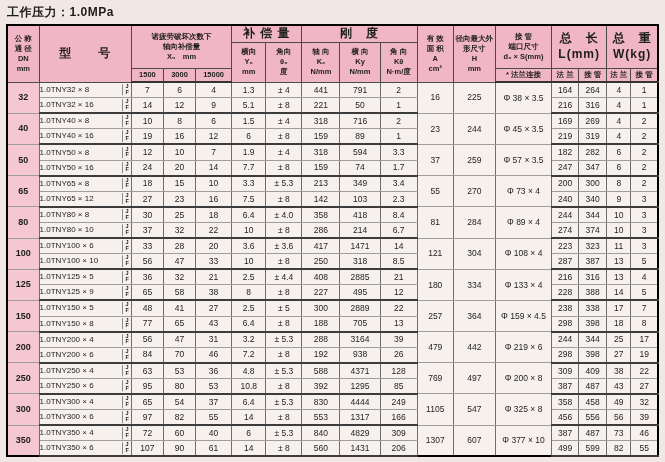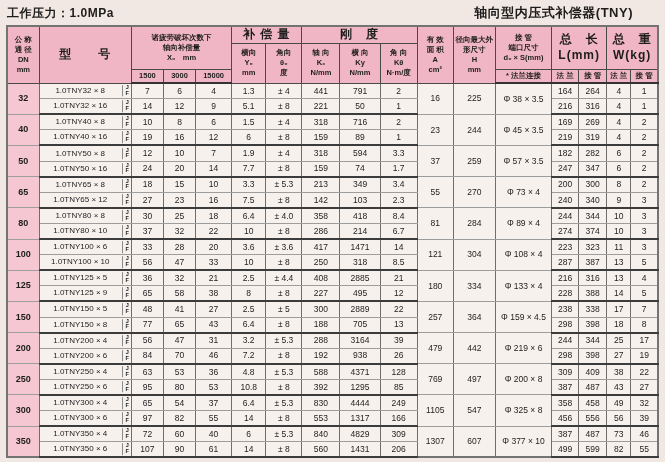--- a/index.html
+++ b/index.html
@@ -9,21 +9,21 @@
     font-family:"Liberation Sans","DejaVu Sans",sans-serif;
     color:#1d1d1d;
   }
   .page{position:relative;width:639px;height:462px;}
   .titlebar{display:flex;justify-content:space-between;align-items:flex-end;padding:4px 6px 3px 7px;}
   .title-left{font-size:12px;font-weight:bold;letter-spacing:.5px;}
   .title-right{font-size:13px;font-weight:bold;letter-spacing:.5px;}
   table{
     border-collapse:collapse;table-layout:fixed;
     margin-left:6px;width:653px;
-    border:2px solid #737373;
+    border:2px solid #000000;
     background:#0c4a6e;
   }
   th{
     background:var(--header-pink,#f1b6c5);
     border:1px solid #4a4a4a;
     font-size:7.5px;font-weight:bold;line-height:1.3;
     white-space:pre-line;padding:0;color:#1d1d1d;
   }
   th.group{font-size:12px;letter-spacing:1px;}
   thead tr:last-child th{border-bottom:2px solid #333;margin-top:20px;}
@@ -34,37 +34,36 @@
     background:#f7f1ee;white-space:nowrap;overflow:hidden;
   }
   tr.group-mid td{border-bottom:1px solid #9d9d9d;}
   tr.group-end td{border-bottom:2px solid #3c3c3c;}
   td.dn-cell{
     background:var(--dn-pink,#f5c7d2);
     font-size:9px;font-weight:bold;
     border-bottom:2px solid #3c3c3c;
   }
   td.merge{border-bottom:2px solid #3c3c3c;}
-  td.model-cell{position:relative;font-size:8px;text-align:center;padding-right:10px;}
+  td.model-cell{position:relative;font-size:8px;text-align:left;padding-right:10px;}
   .jf{
     position:absolute;right:2px;top:50%;transform:translateY(-50%);
     font-size:5.5px;line-height:1.05;white-space:pre-line;font-weight:bold;
     border-left:1px solid #8a8a8a;padding-left:2px;
   }
   thead tr.t1{height:16px;}
   thead tr.t2{height:26px;}
   thead tr.t3{height:14px;}
 </style>
 </head>
 <body>
 
 <div class="page">
   <div class="titlebar">
     <span class="title-left">工作压力：1.0MPa</span>
-    <span class="title-right">轴向型内压式补偿器(TNY)</span>
   </div>
 
   <table>
     <colgroup>
       <col style="width:32px">
         <col style="width:92px">
       <col style="width:32px">
         <col style="width:32px">
         <col style="width:36px">
       <col style="width:34px">

